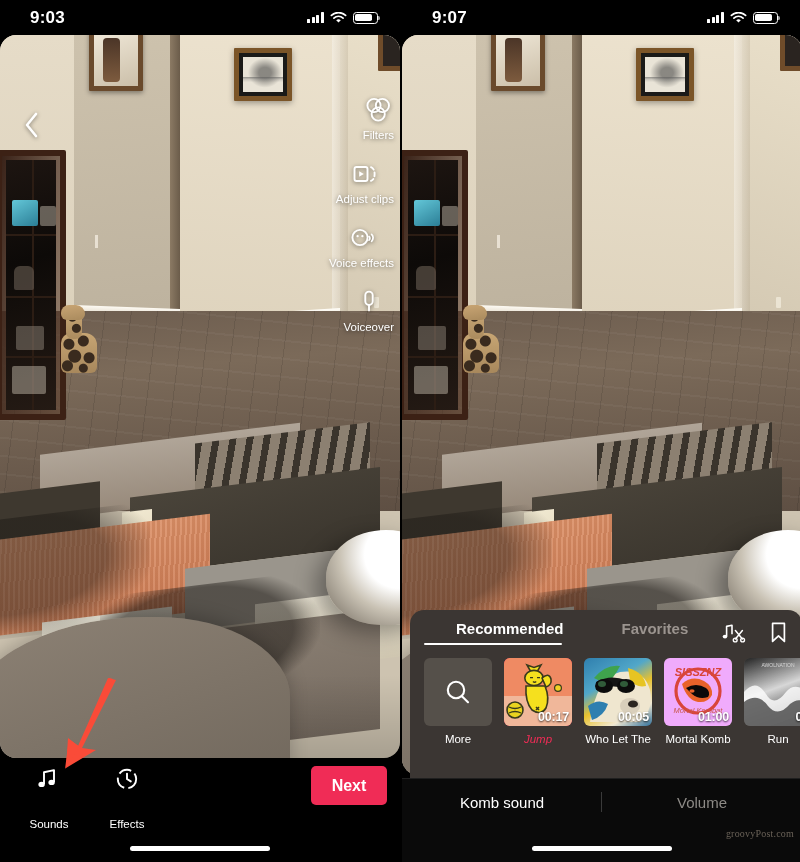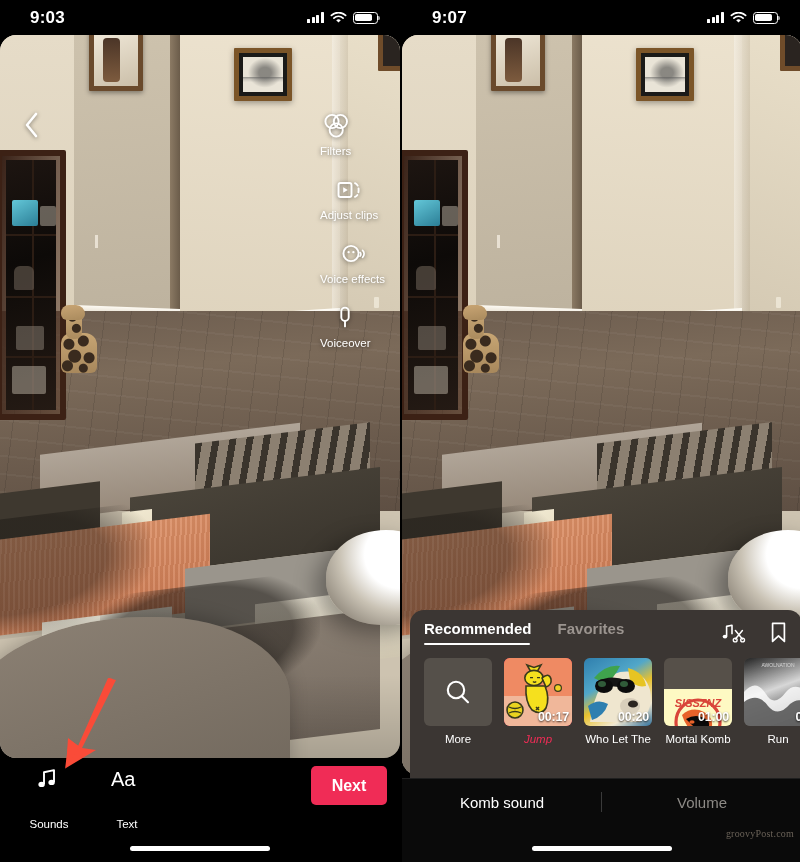--- a/index.html
+++ b/index.html
@@ -139,22 +139,22 @@
                  background:linear-gradient(180deg,rgba(0,0,0,0),rgba(0,0,0,.22)); }
 
   
   .rug-r { position:absolute; left:-20px; top:400px; width:440px; height:340px; transform:skewY(-7deg); }
 
   
   .back-btn { position:absolute; left:14px; top:73px; width:34px; height:34px; z-index:20;
               display:flex; align-items:center; justify-content:center; cursor:pointer; }
   .back-btn svg { filter:drop-shadow(0 1px 2px rgba(0,0,0,.45)); }
 
-  .sidetools { position:absolute; right:6px; top:76px; width:74px; z-index:20;
-               display:flex; flex-direction:column; align-items:flex-start; gap:17px; }
+  .sidetools { position:absolute; right:6px; top:60px; width:74px; z-index:20;
+               display:flex; flex-direction:column; align-items:flex-end; gap:17px; }
   .tool { display:flex; flex-direction:column; align-items:center; gap:4px; cursor:pointer;
           filter:drop-shadow(0 1px 2px rgba(0,0,0,.5)); }
   .tool .ti { width:30px; height:30px; display:flex; align-items:center; justify-content:center; }
   .tool .tl { color:#fff; font-size:11.5px; line-height:13px; text-align:center; font-weight:400; }
 
   
   .bottombar { position:absolute; left:0; bottom:0; width:400px; height:104px; background:#000; z-index:30; }
   .btools { position:absolute; left:0; top:8px; width:400px; height:58px; display:flex; align-items:flex-start; padding-left:10px; }
   .btool { width:78px; display:flex; flex-direction:column; align-items:center; gap:6px; cursor:pointer; }
   .btool .bi { height:26px; display:flex; align-items:center; justify-content:center; }
@@ -166,21 +166,21 @@
              width:140px; height:5px; background:#fff; border-radius:3px; }
 
   
   .arrow-svg { position:absolute; left:56px; top:676px; z-index:60; pointer-events:none; }
 
   
   .sheet { position:absolute; left:8px; bottom:84px; width:392px; height:168px;
            background:#3b3633; border-radius:14px 14px 0 0; z-index:30; overflow:hidden; }
   .sheet-head { position:relative; height:42px; padding:10px 0 0 14px; display:flex; align-items:flex-start; }
   .stab { margin-right:26px; cursor:pointer; position:relative; }
-  .stab .t { font-size:15px; font-weight:700; color:#9b948f; }
+  .stab .t { font-size:15px; font-weight:700; color:#9b948f;margin-left:32px; }
   .stab.active .t { color:#fff; }
   .stab.active::after { content:""; position:absolute; left:0; right:2px; bottom:-7px; height:2.5px;
                         background:#fff; border-radius:2px; }
   .sheet-icons { position:absolute; right:14px; top:11px; display:flex; align-items:center; gap:22px; }
   .sheet-icons .si { cursor:pointer; display:flex; align-items:center; justify-content:center; }
 
   .sounds-row { position:absolute; left:0; top:48px; width:392px; height:118px;
                 display:flex; gap:12px; padding-left:14px; }
   .sound { width:68px; flex:0 0 68px; display:flex; flex-direction:column; align-items:center; cursor:pointer; }
   .thumb { width:68px; height:68px; border-radius:6px; position:relative; overflow:hidden; background:#565049; }
@@ -189,21 +189,21 @@
          text-shadow:0 1px 2px rgba(0,0,0,.75); letter-spacing:-.2px; }
   .sname { margin-top:7px; color:#fff; font-size:11.5px; white-space:nowrap; overflow:hidden;
            text-overflow:clip; max-width:72px; text-align:center; }
   .sound.sel .sname { color:#F02C56;font-style:italic; }
 
   
   .art-search { display:flex; align-items:center; justify-content:center; height:100%; background:#55504a; }
   .art-cat { height:100%; background:linear-gradient(180deg,#ef8a63 0 56%, #f0b79a 56% 100%); position:relative; }
   .art-dog { height:100%; position:relative;
              background:linear-gradient(150deg,#2f7fae 0%, #51a7c9 35%, #e8c12e 55%, #f2e9d2 78%, #2d6f9c 100%); }
-  .art-mk  { height:100%; position:relative; background:#fef9c3;margin-top:31px; }
+  .art-mk  { height:100%; position:relative; background:#f0abfc; }
   .art-run { height:100%; position:relative;
              background:linear-gradient(160deg,#2b2b2b,#cfcfcf 45%,#6e6e6e 70%,#1b1b1b); filter:contrast(1.1); }
 
   
   .btabs { position:absolute; left:0; bottom:0; width:400px; height:84px; background:#0a0a0a;
            border-top:1px solid #1f1f1f; z-index:30; }
   .btabs-row { display:flex; height:46px; align-items:center; }
   .btab { flex:1; text-align:center; font-size:15px; cursor:pointer; position:relative; }
   .btab.active { color:#fff; }
   .btab.dim { color:#8d8a86; }
@@ -360,29 +360,30 @@
           <span class="bi">
             <svg width="26" height="24" viewBox="0 0 26 24">
               <path d="M8 17V5.2l10-2.1V15" stroke="#fff" stroke-width="1.9" fill="none" stroke-linejoin="round"></path>
               <ellipse cx="5.6" cy="17.4" rx="3.2" ry="2.6" fill="#fff"></ellipse>
               <ellipse cx="15.6" cy="15.4" rx="3.2" ry="2.6" fill="#fff"></ellipse>
             </svg>
           </span>
           <span class="bl">Sounds</span>
         </div>
 
-
         <div class="btool">
           <span class="bi">
-            <svg width="34" height="24" viewBox="0 0 34 24">
-              <text x="1" y="19" font-family="Liberation Sans, sans-serif" font-size="20" fill="#fff">Aa</text>
-            </svg>
-          </span>
-          <span class="bl">Text</span>
-        </div>
+            <svg width="26" height="24" viewBox="0 0 26 24">
+              <circle cx="13" cy="12" r="9.2" stroke="#fff" stroke-width="1.9" fill="none" stroke-dasharray="13 4.2"></circle>
+              <path d="M13 6.6V12l3.8 2.4" stroke="#fff" stroke-width="1.9" fill="none" stroke-linecap="round"></path>
+            </svg>
+          </span>
+          <span class="bl">Effects</span>
+        </div>
+
 
       </div>
 
       <div class="next-btn">Next</div>
       <div class="homebar"></div>
     </div>
 
     <svg class="arrow-svg" width="74" height="96" viewBox="0 0 74 96">
       <path d="M60 4 L26 72 L40 74 L10 92 L12 62 L22 70 L52 2 Z" fill="#FA4B38"></path>
       <path d="M57 3 L22 73 L9 93 L13 63 L24 71 L53 2 Z" fill="#FA4B38"></path>
@@ -546,21 +547,21 @@
                 <path d="M4 48 q10-8 20-2 q-4 12 -16 16z" fill="#2e7fb0"></path>
                 <path d="M12 24 q14-8 30-2 q3 5 0 9 q-16-6 -30 1z" fill="#141414"></path>
                 <ellipse cx="20" cy="28" rx="9" ry="7" fill="#0c0c0c"></ellipse>
                 <ellipse cx="42" cy="28" rx="9" ry="7" fill="#0c0c0c"></ellipse>
                 <ellipse cx="18" cy="26" rx="4" ry="3" fill="#3a6f45" opacity=".8"></ellipse>
                 <ellipse cx="40" cy="26" rx="4" ry="3" fill="#3a6f45" opacity=".8"></ellipse>
                 <ellipse cx="46" cy="48" rx="10" ry="8" fill="#d9cfbb"></ellipse>
                 <ellipse cx="49" cy="46" rx="5" ry="3.6" fill="#2b2520"></ellipse>
               </svg>
             </div>
-            <span class="dur">00:20</span>
+            <span class="dur">00:05</span>
           </div>
           <div class="sname">Who Let The</div>
         </div>
 
         <div class="sound">
           <div class="thumb">
             <div class="art-mk">
               <svg width="68" height="68" viewBox="0 0 68 68" style="position:absolute;inset:0">
                 <circle cx="34" cy="33" r="22" fill="none" stroke="#d9453a" stroke-width="3.2"></circle>
                 <path d="M18 26 q10-9 22-3 q9 5 8 14 q-4 8 -14 7 q-11-2 -16-18z" fill="#e8622a"></path>

